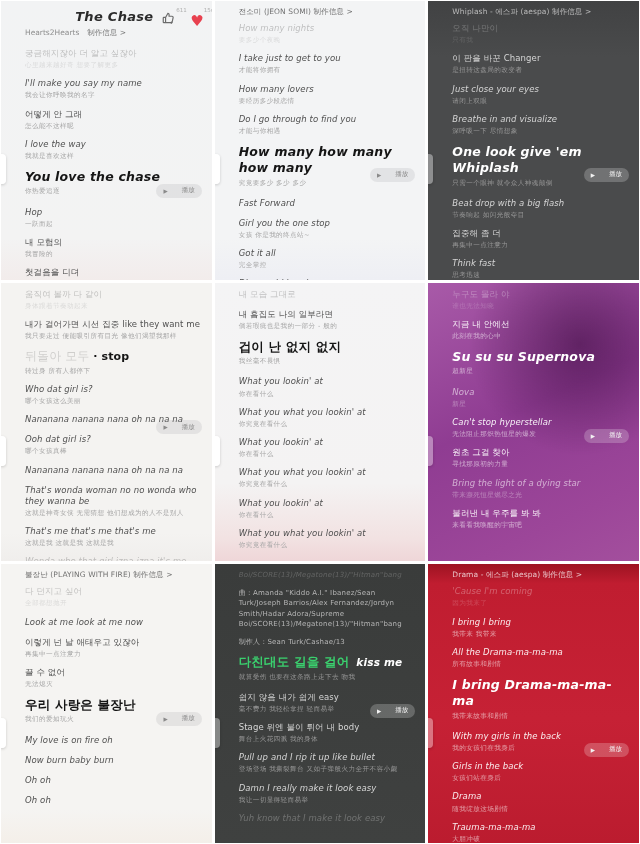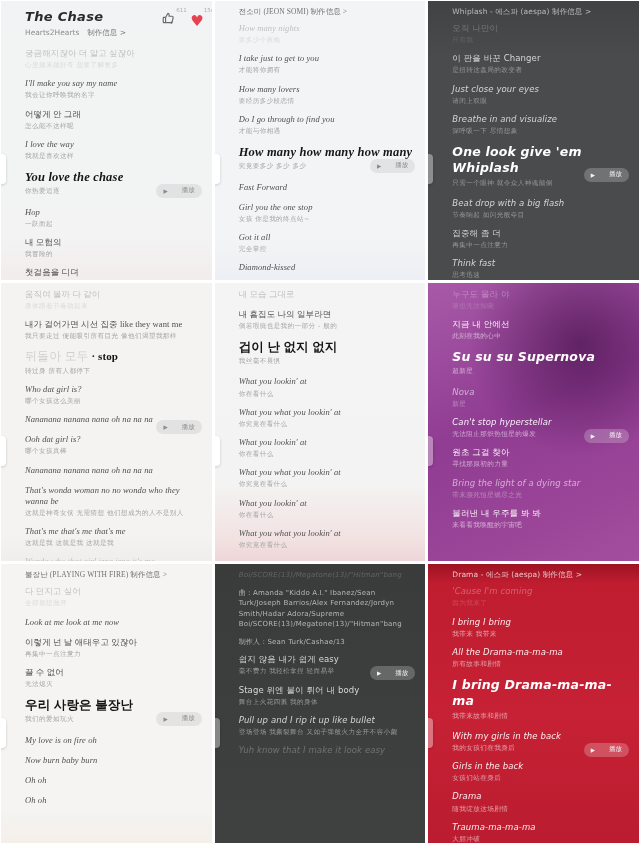--- a/index.html
+++ b/index.html
@@ -15,21 +15,21 @@
   .theme-light4 { background:linear-gradient(180deg,#f4f3f1 0%,#f4f3f1 90%,#f0eeec 100%); }
   .theme-light5 { background:linear-gradient(180deg,#f4f4f5 0%,#f4f3f3 72%,#f2e2e2 92%,#efd6d8 100%); }
   .theme-light7 { background:linear-gradient(180deg,#f5f4f2 0%,#f5f4f2 88%,#f4efe9 100%); }
   .theme-dark3  { background:linear-gradient(180deg,#414243 0%,#4a4b4c 20%,#4a4b4c 100%); }
   .theme-dark8  { background:linear-gradient(180deg,#3a3c3b 0%,#3f4140 100%); }
   .theme-purple { background:radial-gradient(circle at 72% 22%, rgba(54,8,58,.55) 0%, rgba(54,8,58,0) 42%),
                   linear-gradient(155deg,#a85aa8 0%,#8f3c92 45%,#9c4699 80%,#a34f9d 100%); }
   .theme-red    { background:linear-gradient(180deg,#9d1322 0%,#c01d30 7%,#c62135 55%,#bb1c2f 100%); }
 
   
-  .t-light .main { color:#4f4f4f;font-family:Liberation Serif, serif; } .t-light .trans { color:#a6a6a6; }
+  .t-light .main { color:#4f4f4f; } .t-light .trans { color:#a6a6a6; }
   .t-light .highlight .main { color:#151515; }
   .t-dark .main { color:#d6d6d6; } .t-dark .trans { color:#969696; }
   .t-dark .highlight .main { color:#ffffff; }
   .t-vivid .main { color:rgba(255,255,255,.92); } .t-vivid .trans { color:rgba(255,255,255,.55); }
   .t-vivid .highlight .main { color:#ffffff; }
 
   .line { position:relative; margin-bottom:9px; }
   .main { font-size:8.5px; line-height:1.3; letter-spacing:.1px; }
   .main.en { font-style:italic; }
   .trans { font-size:6.6px; line-height:1.25; margin-top:2px; letter-spacing:.4px; }
@@ -54,21 +54,21 @@
   .badge .tri { font-size:5.5px; }
 
   
   .handle { position:absolute; left:-1px; top:55%; width:6px; height:30px;
             border-radius:0 4px 4px 0; background:rgba(255,255,255,.95);
             box-shadow:0 1px 3px rgba(0,0,0,.18); }
   .t-dark .handle, .t-vivid .handle { background:rgba(255,255,255,.38); }
 
   
   .hdr { margin:2px 0 10px 0; position:relative; }
-  .hdr-title { font-size:13px; font-weight:bold; color:#2b2b2b; letter-spacing:.3px; font-style:italic; }
+  .hdr-title { font-size:13px; font-weight:bold; color:#2b2b2b; letter-spacing:.3px; font-style:italic;text-align:center; }
   .hdr-artist { font-size:7.5px; color:#8e8e8e; margin-top:4px; }
   .hdr-artist .credits { margin-left:8px; color:#7a7a7a; }
   .hdr-icons { position:absolute; right:0; top:2px; display:flex; align-items:flex-start; gap:14px; }
   .icon-wrap { position:relative; }
   .icon-count { position:absolute; top:-4px; left:100%; font-size:5.5px; color:#b0b0b0; white-space:nowrap; }
   .heart { color:#e8414f; font-size:15px; line-height:1; }
   .thumb svg { display:block; }
 </style>
 </head>
 <body>
@@ -377,35 +377,43 @@
     <section class="cell theme-dark8 t-dark">
       <div class="line faded credit">
         <div class="main en"><span class="m1">Boi/SCORE(13)/Megatone(13)/"Hitman"bang</span></div>
       </div>
       <div class="line credit">
         <div class="main"><span class="m1">曲：Amanda "Kiddo A.I." Ibanez/Sean Turk/Joseph Barrios/Alex Fernandez/Jordyn Smith/Hadar Adora/Supreme Boi/SCORE(13)/Megatone(13)/"Hitman"bang</span></div>
       </div>
       <div class="line credit">
         <div class="main"><span class="m1">制作人：Sean Turk/Cashae/13</span></div>
       </div>
+      <div class="line highlight hl-green">
+        <div class="main"><span class="m1">다친대도 길을 걸어</span><span class="m2"> kiss me</span></div>
+        <div class="trans">就算受伤 也要在这条路上走下去 吻我</div>
+      </div>
       <div class="line">
         <div class="main"><span class="m1">쉽지 않음 내가 쉽게 easy</span></div>
         <div class="trans">毫不费力 我轻松拿捏 轻而易举</div>
         <span class="badge">
           <span class="tri">▶</span>
           <span> 播放</span>
         </span>
       </div>
       <div class="line">
         <div class="main"><span class="m1">Stage 위엔 불이 튀어 내 body</span></div>
         <div class="trans">舞台上火花四溅 我的身体</div>
       </div>
       <div class="line">
         <div class="main en"><span class="m1">Pull up and I rip it up like bullet</span></div>
         <div class="trans">登场登场 我撕裂舞台 又如子弹般火力全开不容小觑</div>
+      </div>
+      <div class="line">
+        <div class="main en"><span class="m1">Damn I really make it look easy</span></div>
+        <div class="trans">我让一切显得轻而易举</div>
       </div>
       <div class="line faded">
         <div class="main en"><span class="m1">Yuh know that I make it look easy</span></div>
       </div>
       <div class="handle"></div>
     </section>
     <section class="cell theme-red t-vivid">
       <div class="line clip-top">
         <div class="main">Drama - 에스파 (aespa)    制作信息 &gt;</div>
       </div>

